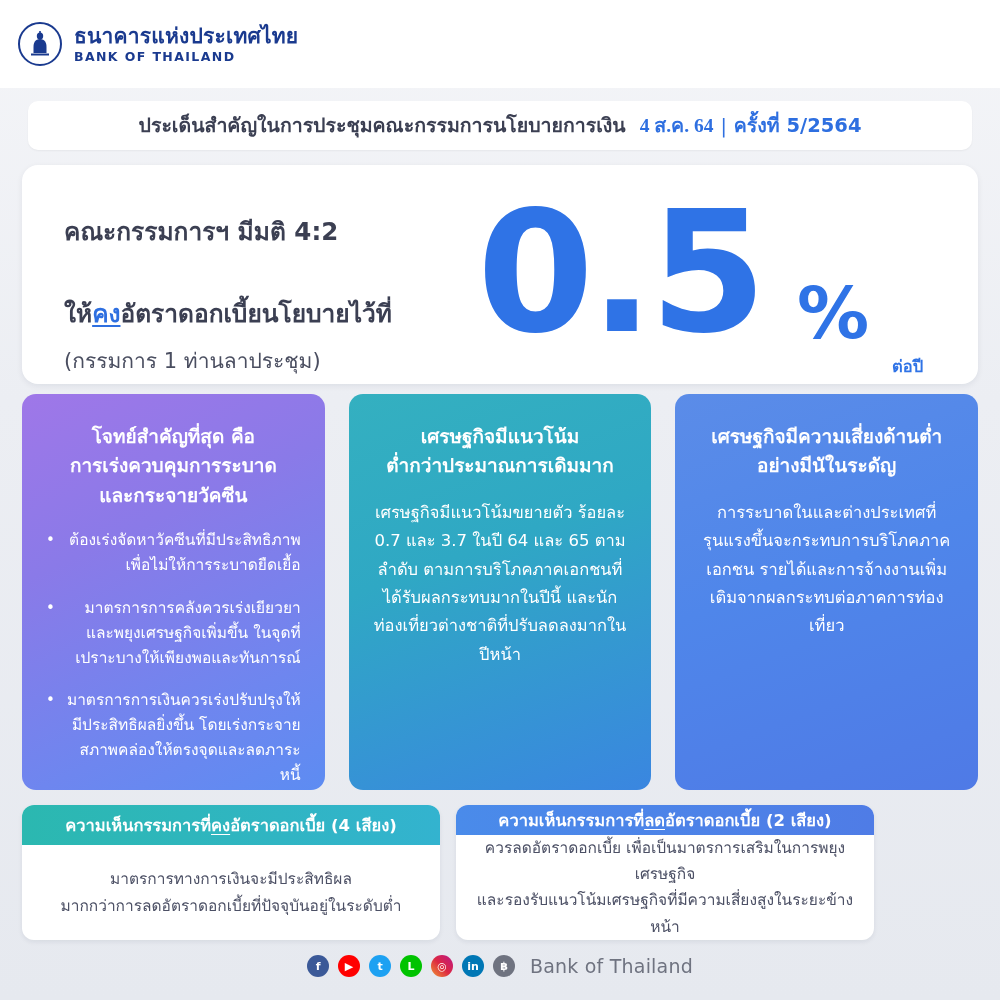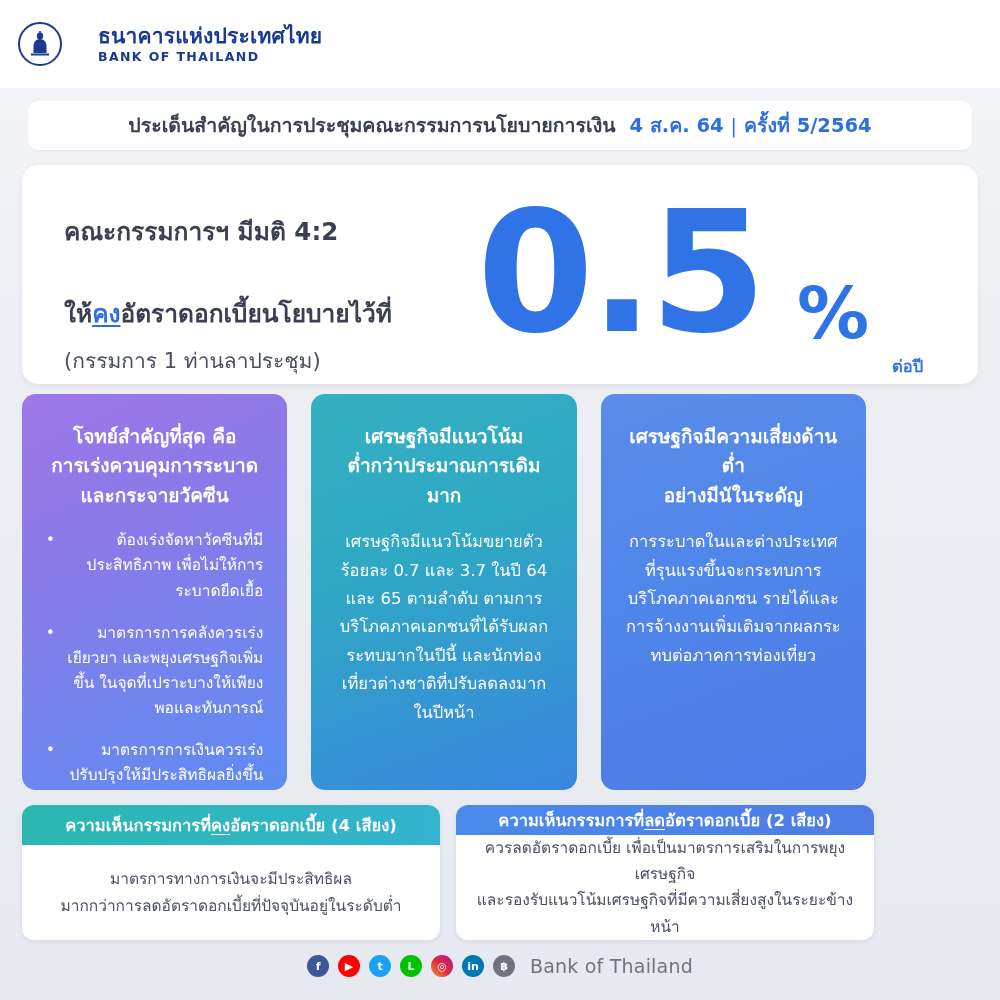--- a/index.html
+++ b/index.html
@@ -12,21 +12,21 @@
   .page {
     position: relative;
     width: 1000px; height: 1000px;
     background: linear-gradient(180deg,#f4f5f8 0%, #eceef3 40%, #e6e9ef 100%);
   }
 
   
   .header {
     position: absolute; left: 0; top: 0; width: 1000px; height: 88px;
     background: #ffffff;
-    display: flex; align-items: center; padding-left: 18px; gap: 24px;
+    display: flex; align-items: center; padding-left: 18px;
   }
   .bot-logo {
     width: 44px; height: 44px; border-radius: 50%;
     border: 2px solid #1a3a8f;
     display: flex; align-items: center; justify-content: center;
     background: #ffffff;
     margin-right: 12px;
     flex: none;
   }
   .bot-logo svg { display: block; }
@@ -41,21 +41,21 @@
   }
 
   
   .titlebar {
     position: absolute; left: 28px; top: 101px; width: 944px; height: 49px;
     background: #ffffff; border-radius: 10px;
     display: flex; align-items: center; justify-content: center;
     box-shadow: 0 1px 2px rgba(0,0,0,.05);
   }
   .titlebar .t1 { font-size: 19.5px; color: #3b3f52; font-weight: 600; text-align: center; }
-  .titlebar .t2 { font-size: 19.5px; color: #2e6fe0; font-weight: 700; margin-left: 14px; }
+  .titlebar .t2 { font-size: 19.5px; color: #2e6fe0; font-weight: 700; margin-left: 14px; font-family: Liberation Serif, serif; }
   .titlebar .sep { font-size: 19px; color: #2e6fe0; margin: 0 7px; }
   .titlebar .t3 { font-size: 19.5px; color: #2e6fe0; font-weight: 700; }
 
   
   .hero {
     position: absolute; left: 22px; top: 165px; width: 956px; height: 219px;
     background: #ffffff; border-radius: 16px;
     box-shadow: 0 2px 6px rgba(20,30,60,.07);
   }
   .hero-left {
@@ -76,21 +76,21 @@
     position: absolute; left: 775px; top: 112px;
     font-size: 72px; line-height: 72px; color: #2f73e6; font-weight: 700;
   }
   .hero-peryear {
     position: absolute; left: 870px; top: 188px;
     font-size: 16.5px; color: #2f73e6; font-weight: 600;
   }
 
   
   .cols {
-    position: absolute; left: 22px; top: 394px; width: 844px; height: 396px;
+    position: absolute; left: 22px; top: 394px; width: 956px; height: 396px;
     display: flex; gap: 24px;
   }
   .col {
     flex: 1; border-radius: 14px; padding: 28px 24px 20px 24px;
     color: #ffffff; position: relative; overflow: hidden;
   }
   .col.c1 { background: linear-gradient(155deg,#9f77e8 0%, #8a7ae8 35%, #6e86ef 75%, #5d8cf2 100%); }
   .col.c2 { background: linear-gradient(160deg,#34b0c0 0%, #2fa8c4 40%, #3a86e0 100%); }
   .col.c3 { background: linear-gradient(160deg,#5b8ce8 0%, #4f86ea 45%, #4f7ae6 100%); }
   .col-head {

